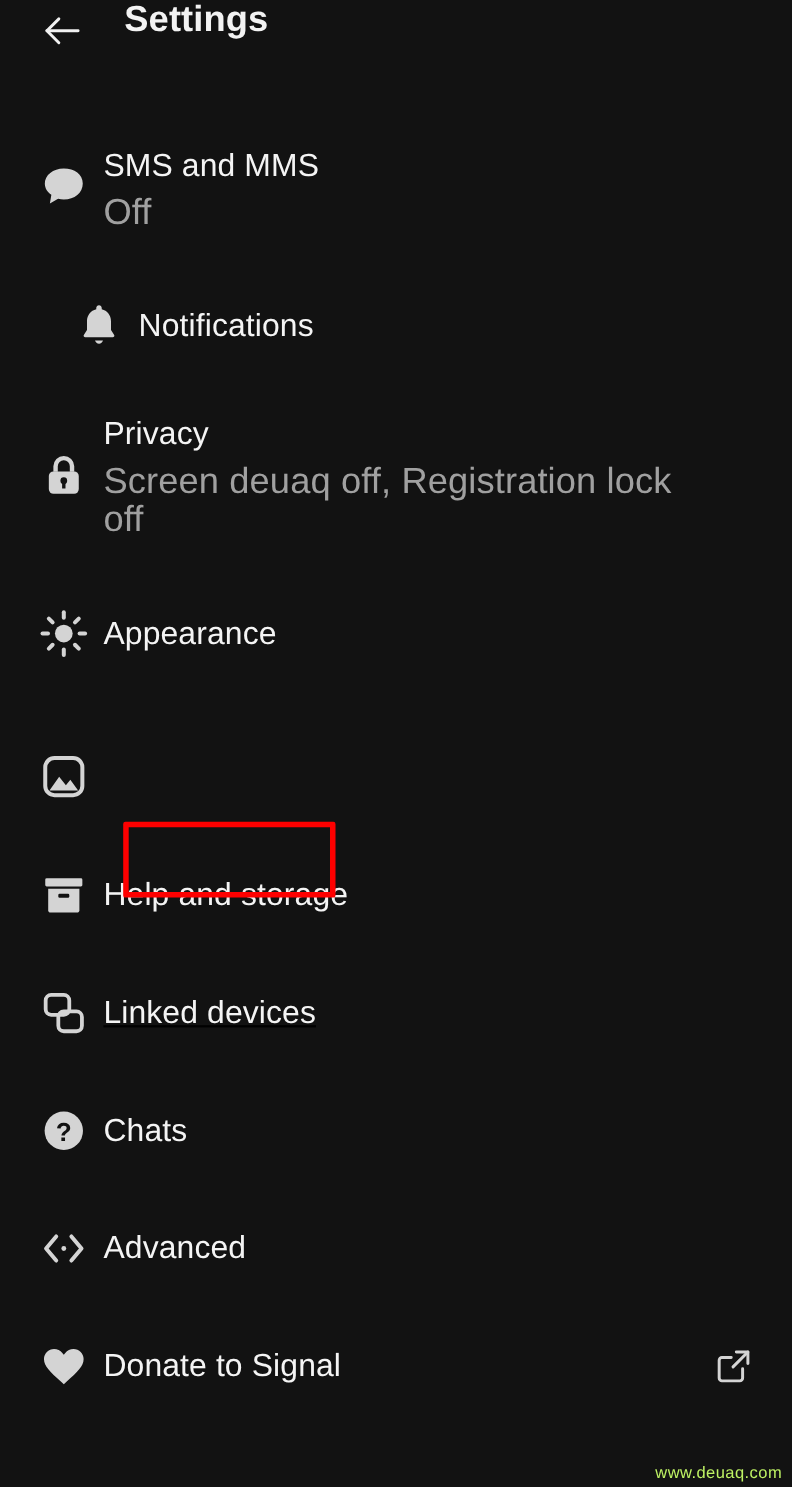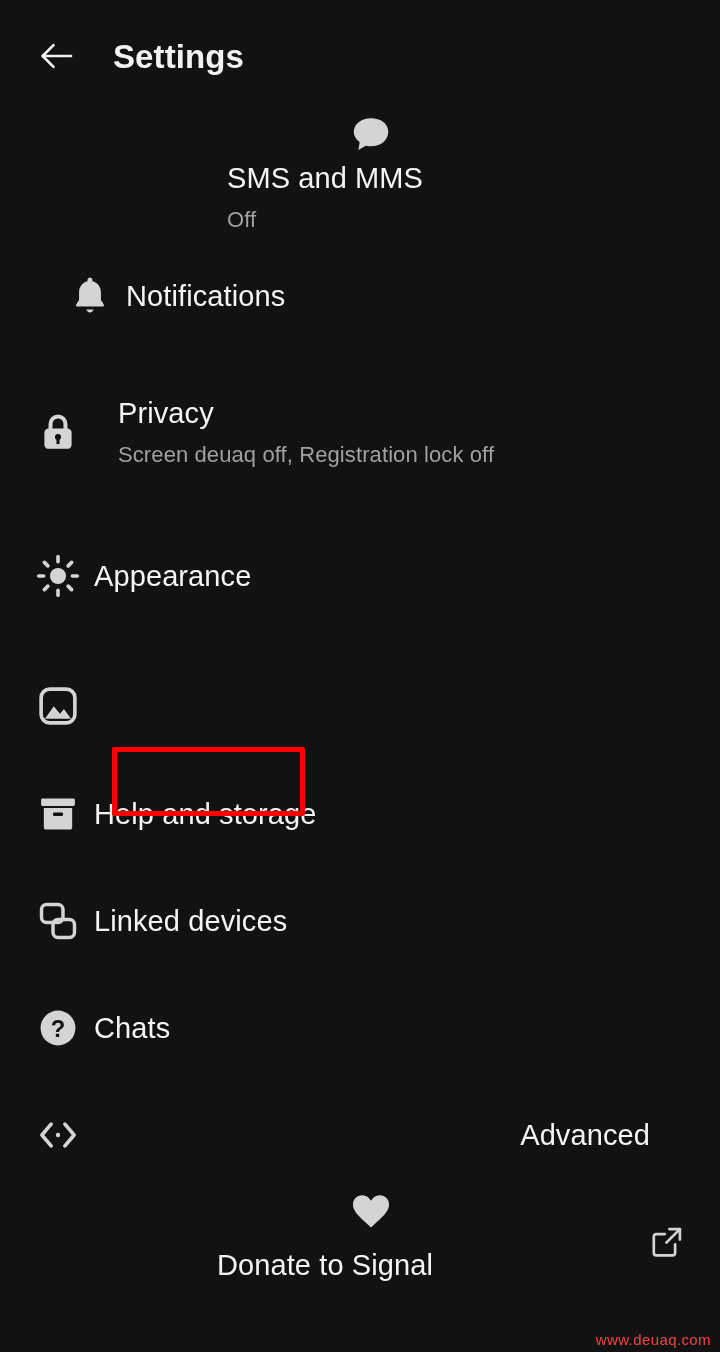--- a/index.html
+++ b/index.html
@@ -16,21 +16,21 @@
     height: 1352px;
     background: #121212;
     overflow: hidden;
   }
 
   
   .appbar {
     position: relative;
     height: 112px;
     display: flex;
-    align-items: center;
+    align-items: flex-start;
   }
   .back-btn {
     width: 56px;
     height: 56px;
     margin-left: 28px;
     display: flex;
     align-items: center;
     justify-content: center;
     cursor: pointer;
   }
@@ -75,65 +75,65 @@
     align-self: center;
   }
   .row-title {
     color: #f4f4f4;
     font-size: 29px;
     line-height: 40px;
     letter-spacing: 0.1px;
   }
   .row-sub {
     color: #a0a0a0;
-    font-size: 22px;
+    font-size: 33px;
     line-height: 35px;
     letter-spacing: 0.1px;
     margin-top: 4px;
   }
   .row-trailing {
     position: absolute;
     right: 30px;
     top: 50%;
     transform: translateY(-50%);
     width: 46px;
     height: 46px;
     display: flex;
     align-items: center;
     justify-content: center;
     cursor: pointer;
   }
 
   
-  .row-sms        { height: 116px; flex-direction: column; }
+  .row-sms        { height: 116px; }
   .row-notif      { height: 136px; margin-left: 32px; }
-  .row-privacy    { height: 136px; gap: 24px; }
+  .row-privacy    { height: 136px; }
   .row-appearance { height: 152px; }
   .row-chats      { height: 108px; }
   .row-data       { height: 107px; }
-  .row-linked     { height: 107px; }
+  .row-linked     { height: 107px; text-decoration: underline; }
   .row-help       { height: 107px; }
-  .row-advanced   { height: 107px; text-align: right; }
-  .row-donate     { height: 107px; flex-direction: column; }
+  .row-advanced   { height: 107px; }
+  .row-donate     { height: 107px; }
 
   
   .highlight-box {
     position: absolute;
     border: 5px solid #fe0000;
     border-radius: 2px;
     box-sizing: border-box;
     pointer-events: none;
   }
 
   
   .watermark {
     position: absolute;
     right: 9px;
     bottom: 4px;
-    color: #ef4444;
+    color: #bef264;
     font-size: 15px;
     letter-spacing: 0.4px;
     font-family: "Liberation Sans", sans-serif;
   }
 </style>
 </head>
 <body>
 
 <div id="screen">
 

